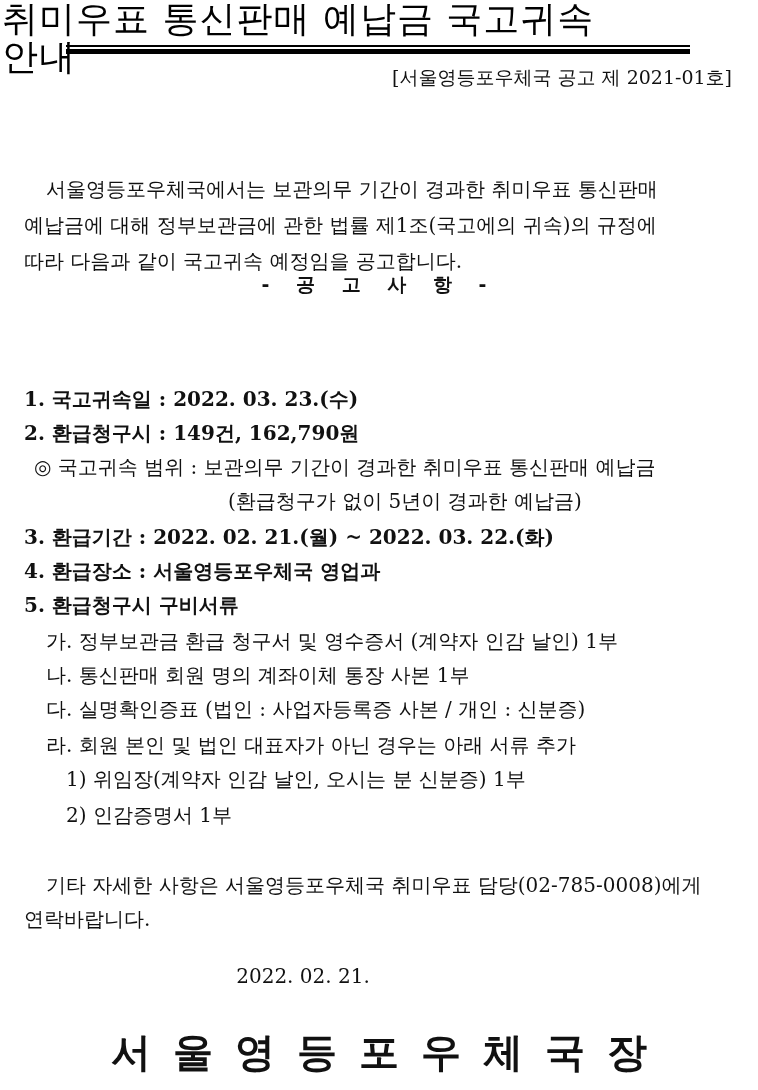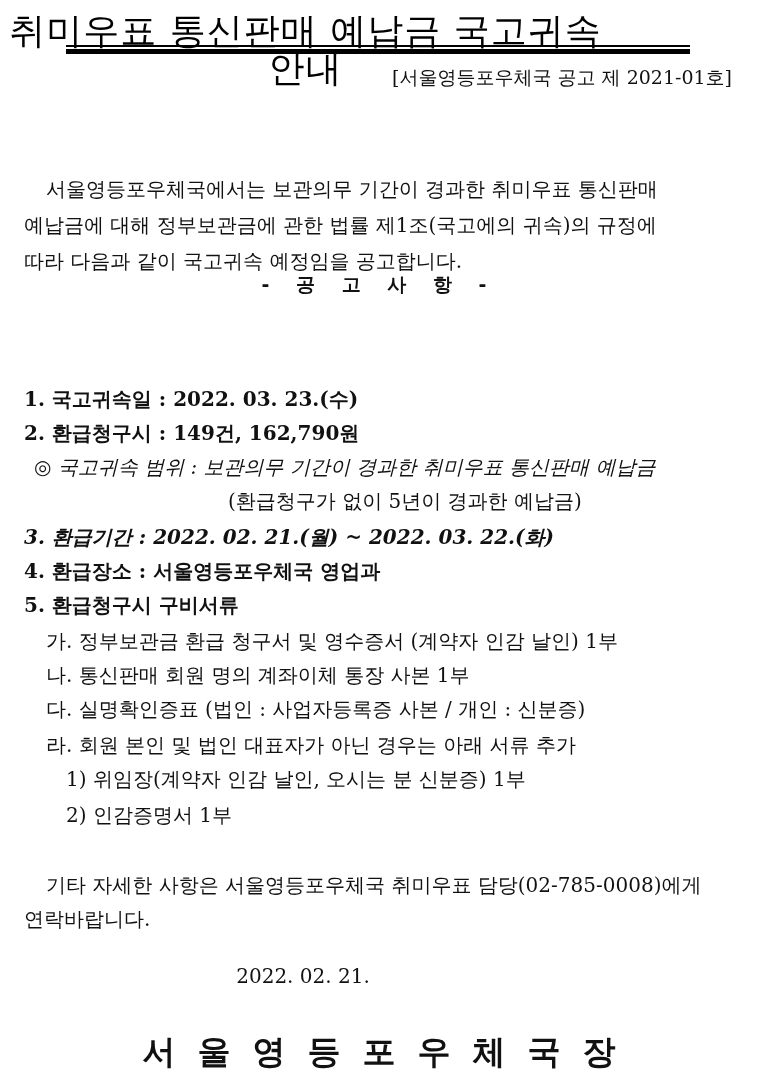--- a/index.html
+++ b/index.html
@@ -11,23 +11,23 @@
       width: 758px;
       height: 1090px;
       position: relative;
       overflow: hidden;
       color: #111111;
       font-family: "DejaVu Serif", "Liberation Serif", serif;
     }
     .title-wrap {
       position: absolute;
       left: 0;
-      top: 12px;
+      top: 0;
       width: 611px;
-      text-align: center;
+      text-align: left;
     }
     .title {
       display: inline-block;
       font-family: "DejaVu Sans", "Liberation Sans", sans-serif;
       font-size: 36px;
       font-weight: normal;
       letter-spacing: 1px;
       line-height: 38px;
       padding: 0 2px 2px 2px;
       color: #000;
@@ -88,21 +88,21 @@
       font-size: 20px;
       line-height: 28px;
     }
     .signature {
       position: absolute;
       left: 0;
       width: 758px;
       top: 1030px;
       text-align: center;
       font-family: "DejaVu Sans", "Liberation Sans", sans-serif;
-      font-size: 33px;
+      font-size: 40px;
       font-weight: bold;
       letter-spacing: 22px;
       line-height: 44px;
       padding-left: 22px;
       box-sizing: border-box;
     }
   </style>
 </head>
 <body>
 
@@ -129,27 +129,27 @@
   <span>2022. 03. 23.(수)</span>
 </div>
 
 <div class="line bold" style="left:24px; top:374px;">
   <span>2.</span>
   <span>환급청구시</span>
   <span>:</span>
   <span>149건, 162,790원</span>
 </div>
 
-<div class="line" style="left:34px; top:408px;font-style:italic;">
+<div class="line" style="left:34px; top:408px;">
   <span>◎</span>
   <span>국고귀속 범위 : 보관의무 기간이 경과한 취미우표 통신판매 예납금</span>
 </div>
 <div class="line" style="left:228px; top:442px;">(환급청구가 없이 5년이 경과한 예납금)</div>
 
-<div class="line bold" style="left:24px; top:478px;font-style:italic;">
+<div class="line bold" style="left:24px; top:478px;">
   <span>3.</span>
   <span>환급기간</span>
   <span>:</span>
   <span>2022. 02. 21.(월) ~ 2022. 03. 22.(화)</span>
 </div>
 
 <div class="line bold" style="left:24px; top:512px;">
   <span>4.</span>
   <span>환급장소</span>
   <span>:</span>

